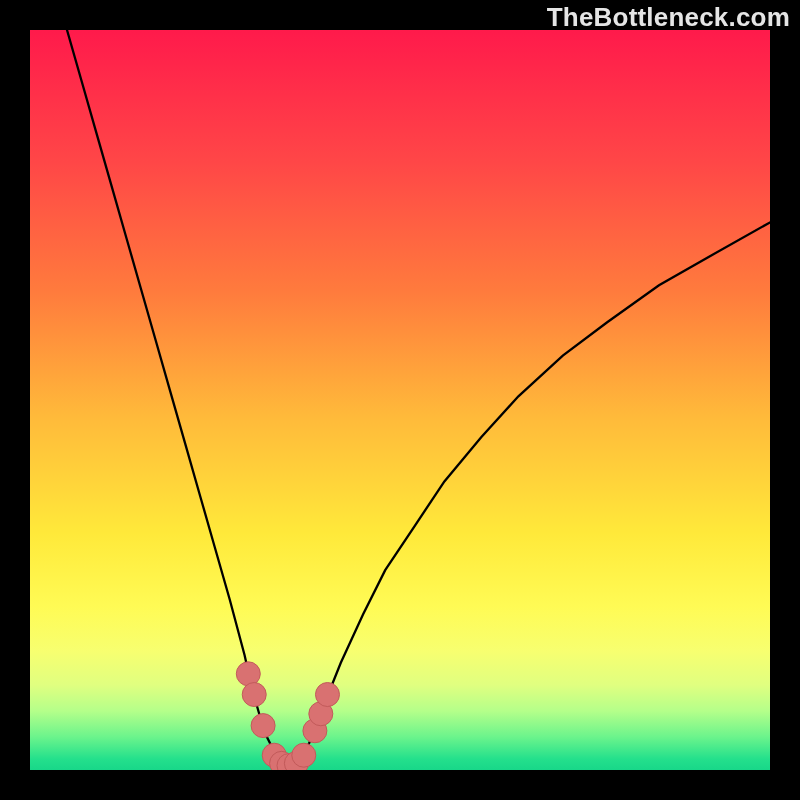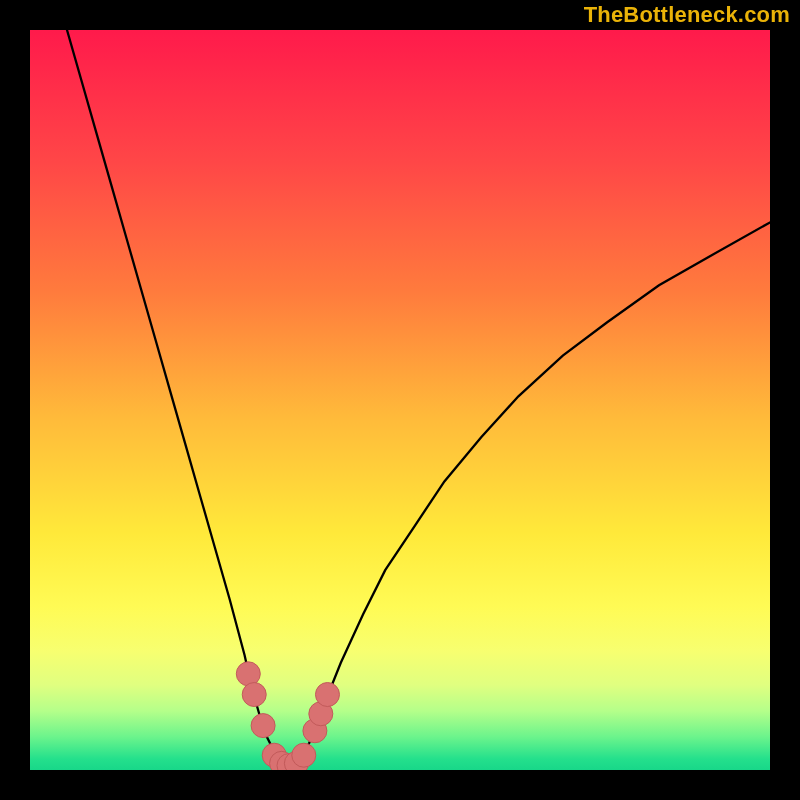--- a/index.html
+++ b/index.html
@@ -13,22 +13,22 @@
   .frame {
     position: relative;
     width: 800px;
     height: 800px;
     background: #000;
   }
   .watermark {
     position: absolute;
     top: 2px;
     right: 10px;
-    color: #eab308;
-    font-size: 22px;
+    color: #e5e5e5;
+    font-size: 26px;
     font-weight: 600;
     letter-spacing: 0.2px;
     z-index: 5;
   }
   .plot-wrap {
     position: absolute;
     left: 30px;
     top: 30px;
     width: 740px;
     height: 740px;

